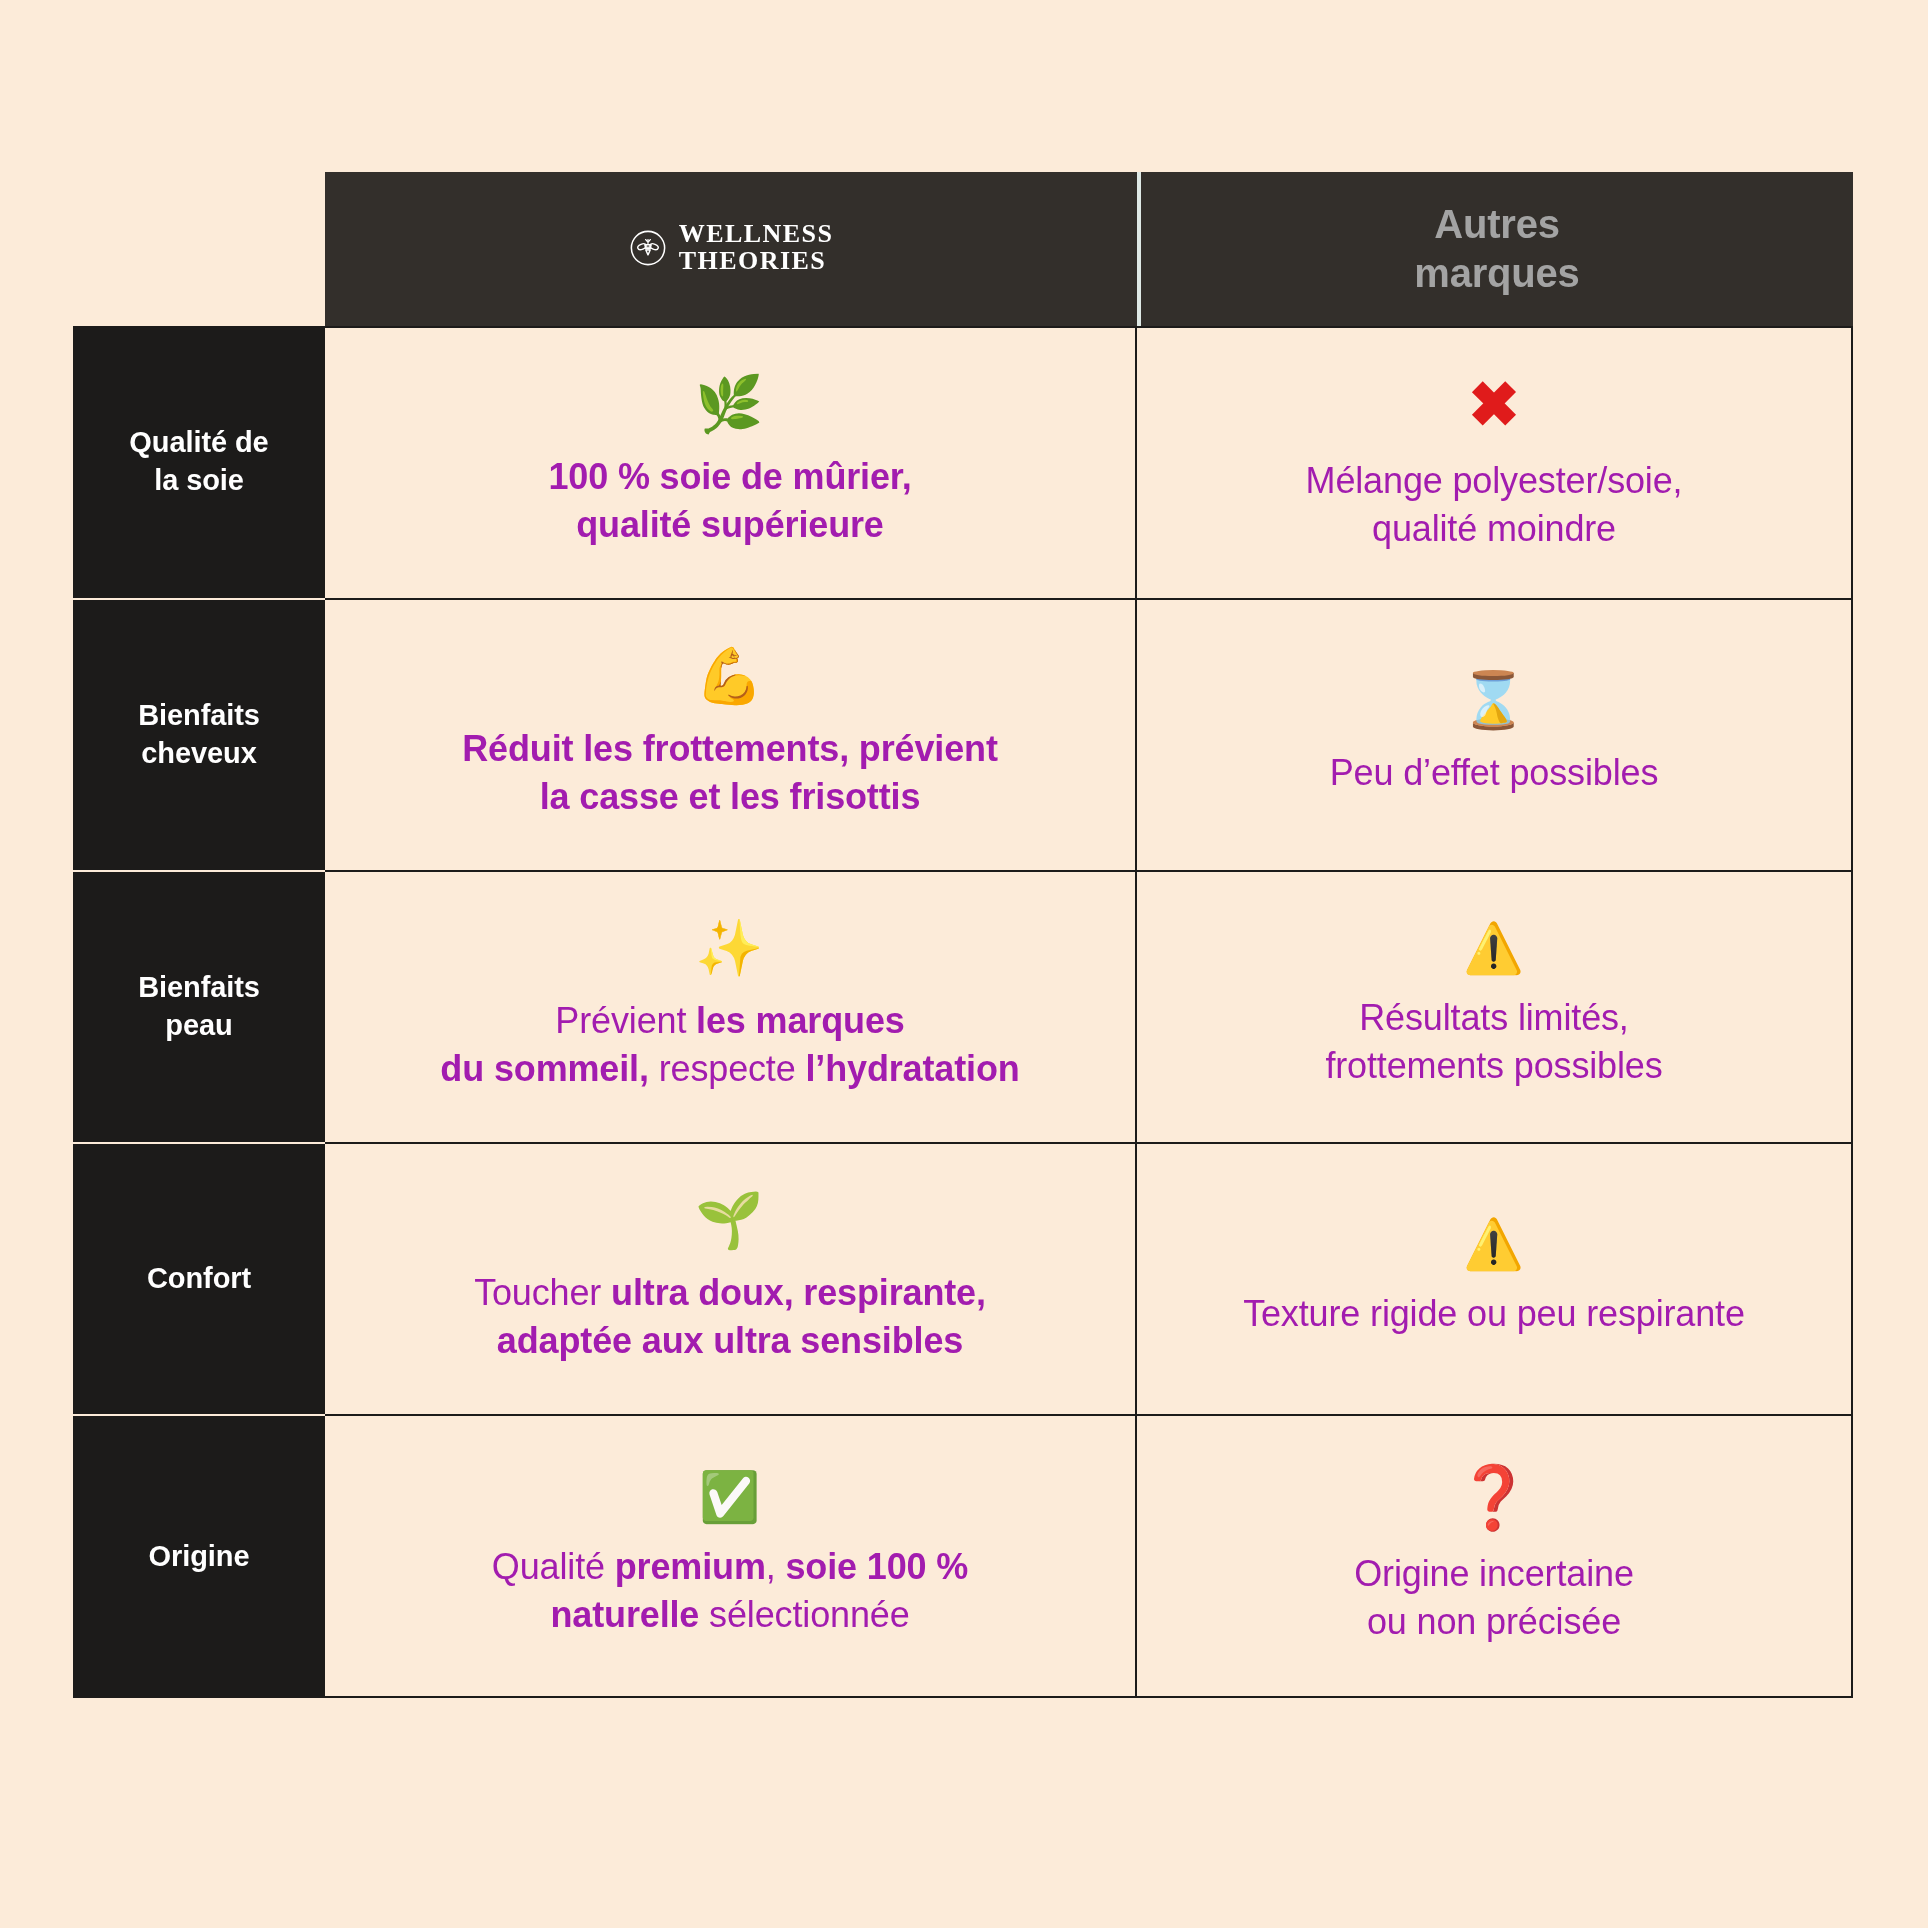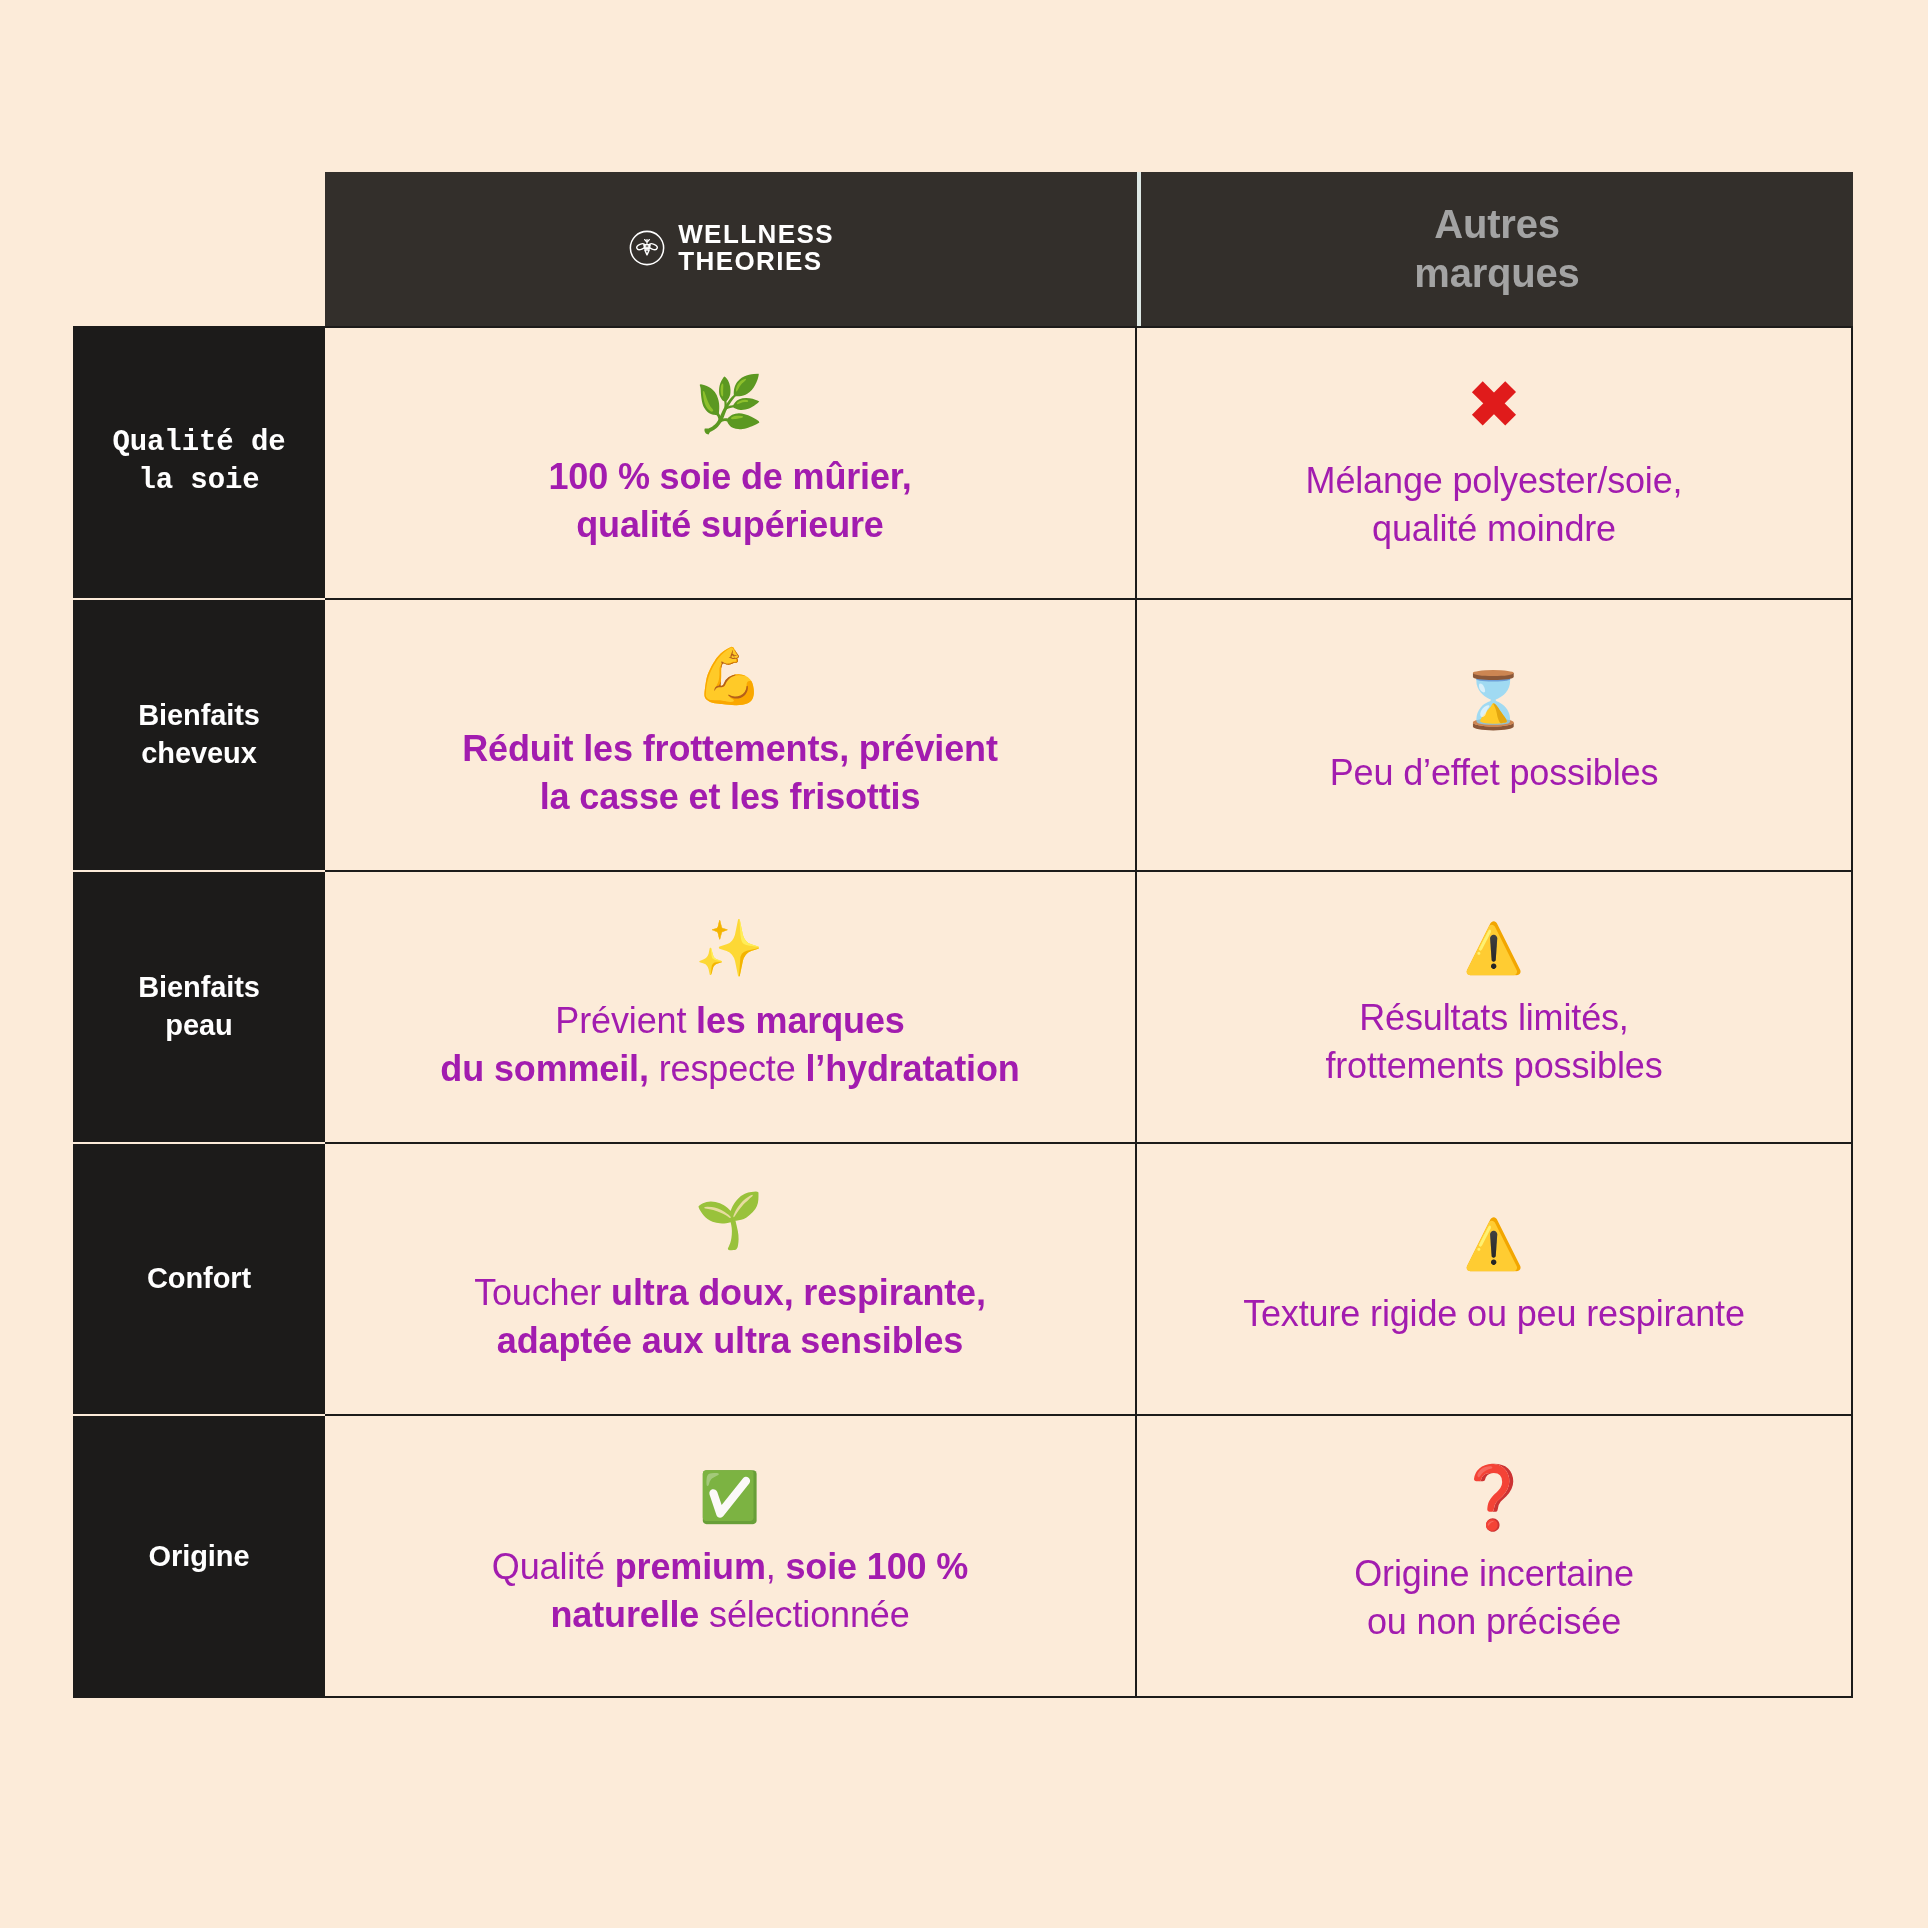--- a/index.html
+++ b/index.html
@@ -41,20 +41,21 @@
   .hdr-cell {
     background: #332f2b;
     display: flex;
     align-items: center;
     justify-content: center;
     text-align: center;
     box-sizing: border-box;
   }
   .hdr-cell.brand {
     padding-bottom: 1.9px;
+    font-family: Liberation Serif, serif;
   }
   .hdr-cell.other {
     border-left: 4.7px solid #dfe9e6;
   }
 
   
   .logo-lockup {
     display: flex;
     align-items: center;
     gap: 12.2px;
@@ -96,21 +97,20 @@
     font-size: 29px;
     font-weight: 700;
     line-height: 1.3;
     letter-spacing: -0.003em;
     border-top: 2.8px solid #fcebd9;
     box-sizing: border-box;
     padding: 0 9.4px;
   }
   .row-label.first {
     border-top: none;
-    font-family: Liberation Mono, monospace;
   }
 
   
   .cell {
     background: #fcebd9;
     display: flex;
     flex-direction: column;
     align-items: center;
     justify-content: center;
     text-align: center;

